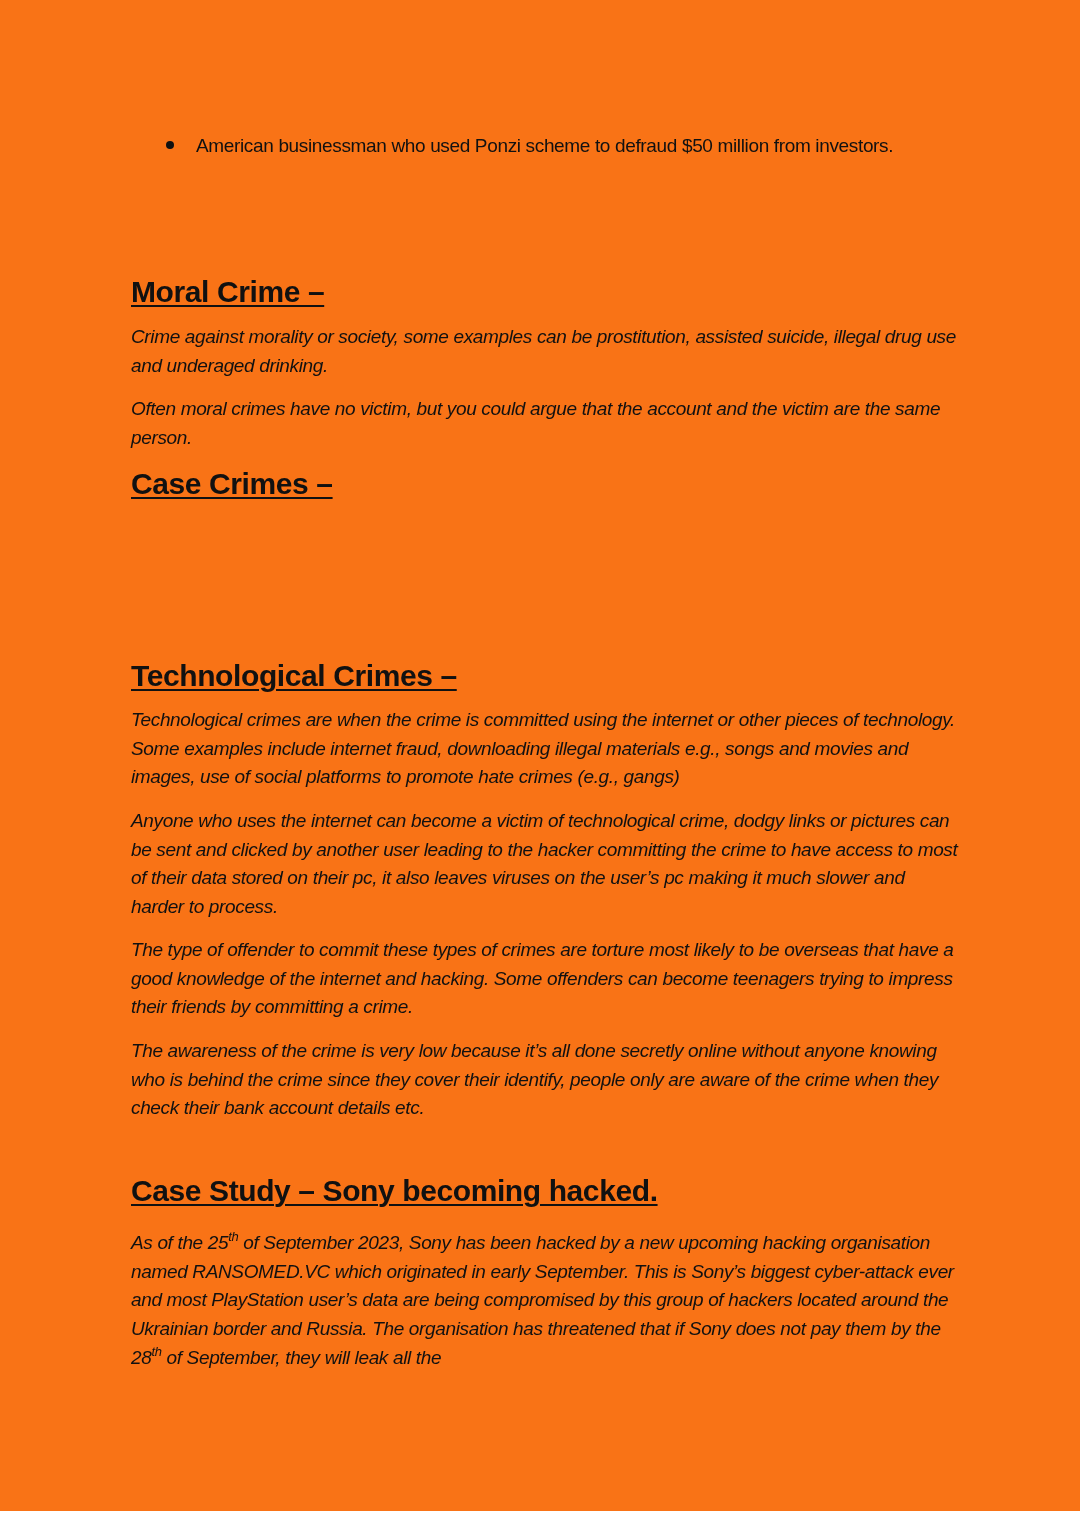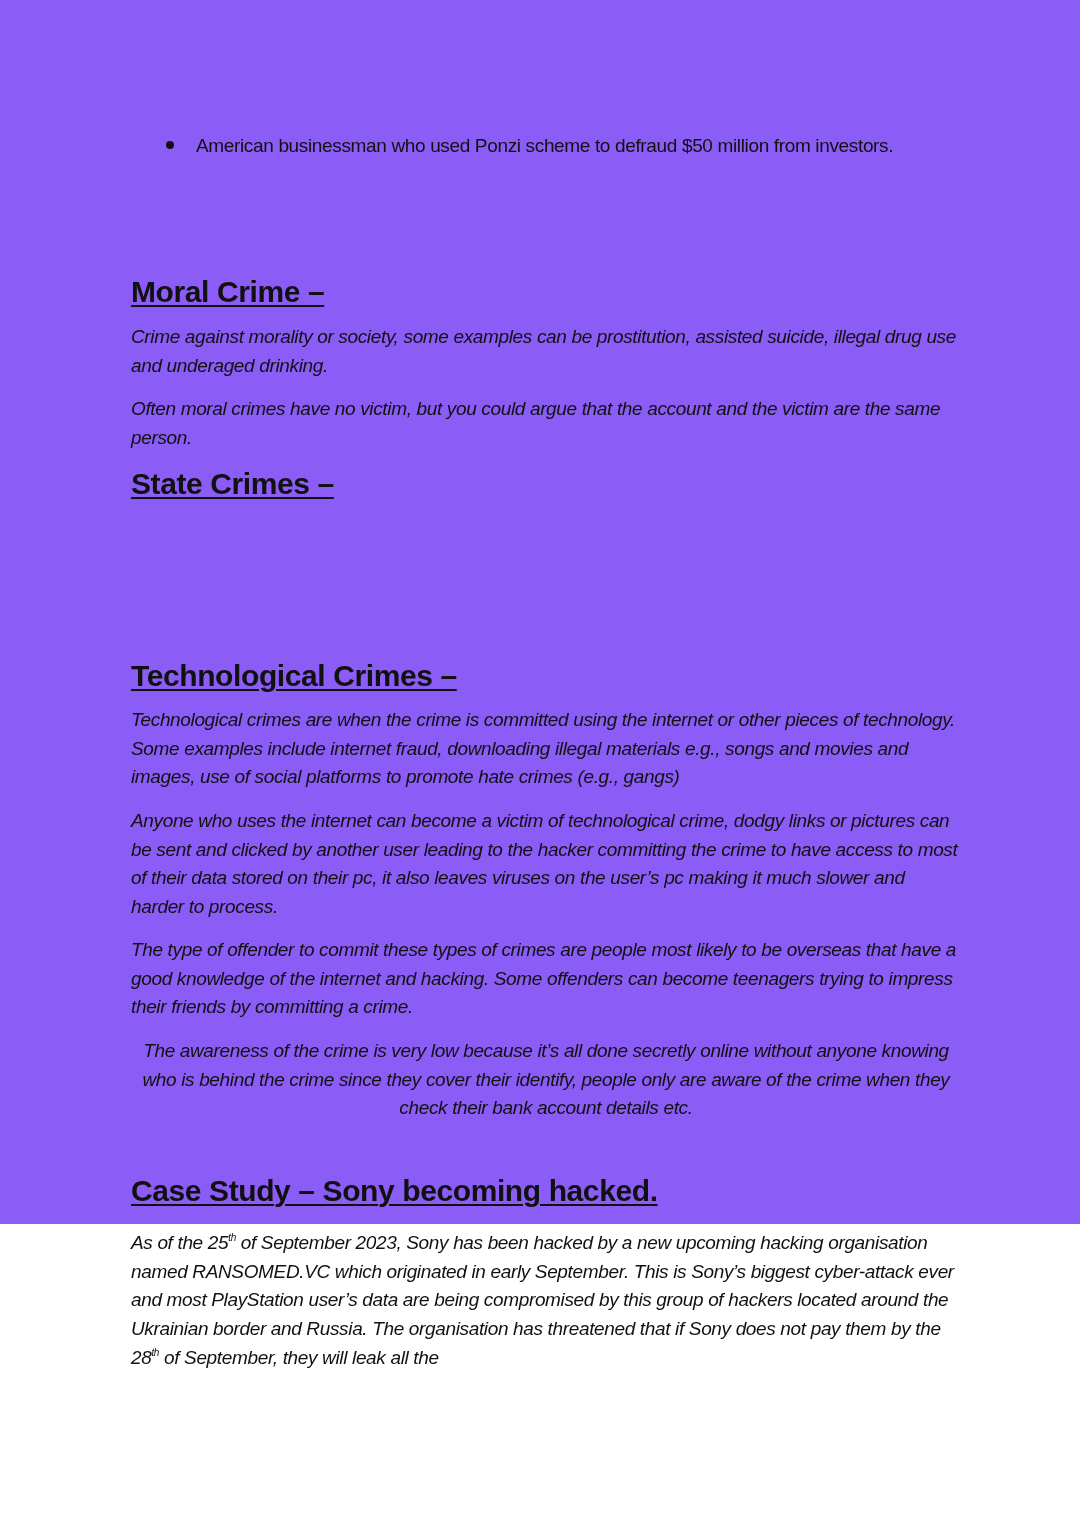--- a/index.html
+++ b/index.html
@@ -13,22 +13,22 @@
       position: relative;
       overflow: hidden;
       font-family: "Liberation Sans", sans-serif;
       color: #111111;
     }
     .page {
       position: absolute;
       left: 0;
       top: 0;
       width: 1080px;
-      height: 1224px;
-      background: #8b5cf6;
+      height: 1511px;
+      background: #f97316;
     }
     .block {
       position: absolute;
       left: 131px;
       width: 830px;
       font-size: 19px;
       line-height: 28.7px;
       letter-spacing: -0.35px;
       margin: 0;
       font-style: italic;
@@ -64,43 +64,43 @@
       content: "";
       position: absolute;
       left: 6px;
       top: 10px;
       width: 8px;
       height: 8px;
       border-radius: 50%;
       background: #111111;
     }
     sup {
-      font-size: 10px;
+      font-size: 13px;
       line-height: 0;
       vertical-align: 8px;
     }
   </style>
 </head>
 <body>
 
 <div class="page">
 
   <div class="bullet-row">
     <span class="bullet-dot"></span>
     <span>American businessman who used Ponzi scheme to defraud $50 million from investors.</span>
   </div>
 
   <h2 class="heading" style="top:278px;">Moral Crime –</h2>
   <p class="block" style="top:323px;">Crime against morality or society, some examples can be prostitution, assisted suicide, illegal drug use and underaged drinking.</p>
   <p class="block" style="top:395px;">Often moral crimes have no victim, but you could argue that the account and the victim are the same person.</p>
 
-  <h2 class="heading" style="top:470px;">State Crimes –</h2>
+  <h2 class="heading" style="top:470px;">Case Crimes –</h2>
 
   <h2 class="heading" style="top:662px;">Technological Crimes –</h2>
   <p class="block" style="top:807px;">Anyone who uses the internet can become a victim of technological crime, dodgy links or pictures can be sent and clicked by another user leading to the hacker committing the crime to have access to most of their data stored on their pc, it also leaves viruses on the user’s pc making it much slower and harder to process.</p>
   <p class="block" style="top:706px;">Technological crimes are when the crime is committed using the internet or other pieces of technology. Some examples include internet fraud, downloading illegal materials e.g., songs and movies and images, use of social platforms to promote hate crimes (e.g., gangs)</p>
-  <p class="block" style="top:936px;">The type of offender to commit these types of crimes are people most likely to be overseas that have a good knowledge of the internet and hacking. Some offenders can become teenagers trying to impress their friends by committing a crime.</p>
-  <p class="block" style="top:1037px;text-align:center;">The awareness of the crime is very low because it’s all done secretly online without anyone knowing who is behind the crime since they cover their identify, people only are aware of the crime when they check their bank account details etc.</p>
+  <p class="block" style="top:936px;">The type of offender to commit these types of crimes are torture most likely to be overseas that have a good knowledge of the internet and hacking. Some offenders can become teenagers trying to impress their friends by committing a crime.</p>
+  <p class="block" style="top:1037px;">The awareness of the crime is very low because it’s all done secretly online without anyone knowing who is behind the crime since they cover their identify, people only are aware of the crime when they check their bank account details etc.</p>
 
   <h2 class="heading" style="top:1177px;text-align:right;">Case Study – Sony becoming hacked.</h2>
   <p class="block" style="top:1229px;"><span>As of the 25</span><sup>th</sup><span> of September 2023, Sony has been hacked by a new upcoming hacking organisation named RANSOMED.VC which originated in early September. This is Sony’s biggest cyber-attack ever and most PlayStation user’s data are being compromised by this group of hackers located around the Ukrainian border and Russia. The organisation has threatened that if Sony does not pay them by the 28</span><sup>th</sup><span> of September, they will leak all the</span></p>
 
 </div>
 
 </body></html>

